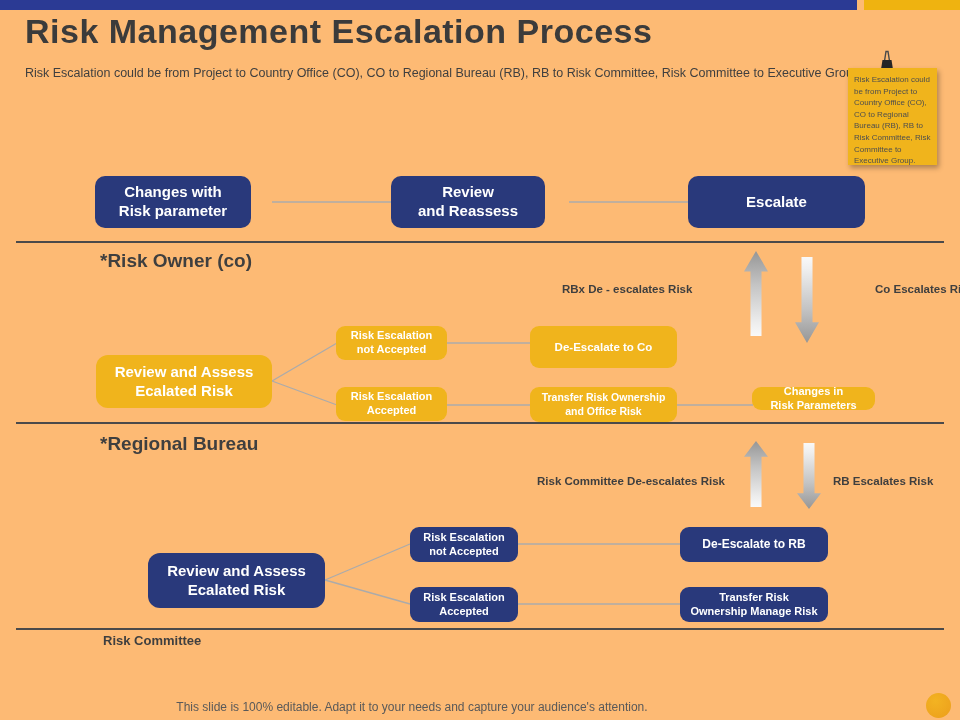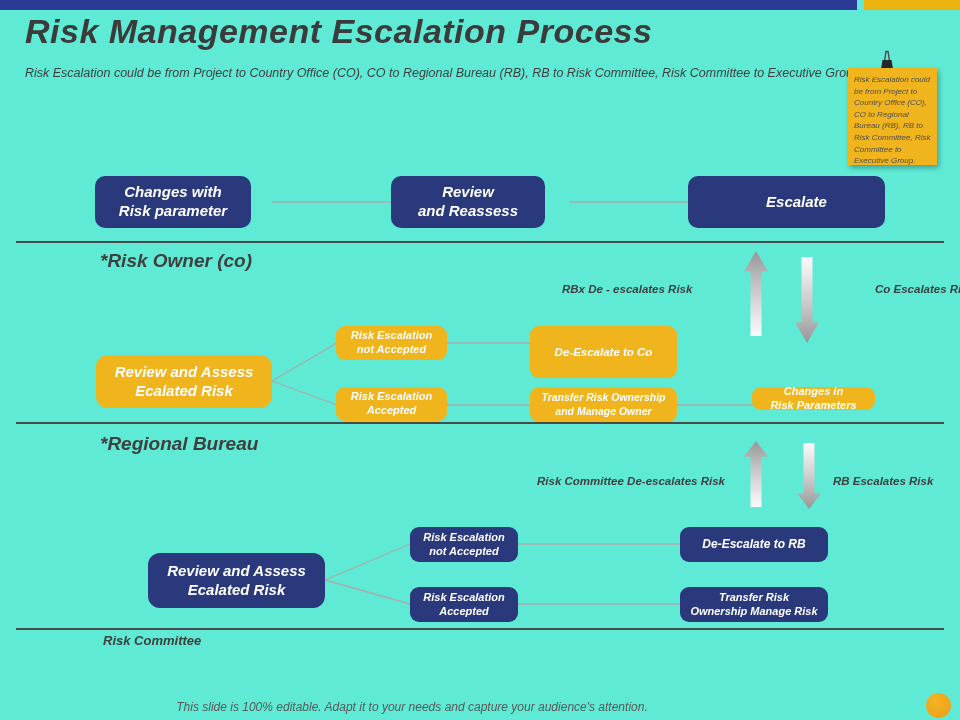--- a/index.html
+++ b/index.html
@@ -1,18 +1,18 @@
 <!DOCTYPE html>
 <html><head>
 <meta charset="utf-8">
 <style>
   html,body{margin:0;padding:0;background:#888;}
   .slide{
-    position:relative;width:960px;height:720px;background:#5eead4;overflow:hidden;
-    font-family:"Liberation Sans","DejaVu Sans",sans-serif;margin:0 auto;font-style:italic;
+    position:relative;width:960px;height:720px;background:#fdba74;overflow:hidden;
+    font-family:"Liberation Sans","DejaVu Sans",sans-serif;margin:0 auto;
   }
   
   .bar-blue{position:absolute;left:0;top:0;width:857px;height:10px;background:#2B3A94;}
   .bar-yellow{position:absolute;left:864px;top:0;width:96px;height:10px;background:#EFB310;}
   
   .title{position:absolute;left:25px;top:12px;font-size:34px;font-weight:bold;color:#3B3B3B;letter-spacing:.5px;white-space:nowrap;}
   .subtitle{position:absolute;left:25px;top:66px;font-size:12.5px;color:#3F3F3F;white-space:nowrap;}
   
   .sticky{position:absolute;left:848px;top:68px;width:89px;height:97px;background:#F0B41C;
     box-shadow:2px 3px 5px rgba(0,0,0,.3);padding:6px 6px;box-sizing:border-box;
@@ -73,41 +73,41 @@
       <line x1="325" y1="580" x2="410" y2="604"></line>
       <line x1="518" y1="544" x2="680" y2="544"></line>
       <line x1="518" y1="604" x2="680" y2="604"></line>
     </g>
   </svg>
 
   <div class="node navy r10" style="left:95px;top:176px;width:156px;height:52px;font-size:15px;">Changes with
 Risk parameter</div>
   <div class="node navy r10" style="left:391px;top:176px;width:154px;height:52px;font-size:15px;">Review
 and Reassess</div>
-  <div class="node navy r10" style="left:688px;top:176px;width:177px;height:52px;font-size:15px;padding-left:20px;">Escalate</div>
+  <div class="node navy r10" style="left:688px;top:176px;width:177px;height:52px;font-size:15px;">Escalate</div>
 
   <div class="divider" style="top:241px;"></div>
 
   <div class="sec-head" style="left:100px;top:250px;">*Risk Owner (co)</div>
 
   <div class="lbl" style="left:562px;top:283px;">RBx De - escalates Risk</div>
   <div class="lbl" style="left:867px;top:283px;margin-left:8px;">Co Escalates Risk</div>
 
   <div class="arrow up" style="left:744px;top:251px;height:85px;"></div>
   <div class="arrow down" style="left:795px;top:257px;height:86px;"></div>
 
   <div class="node yellow r12" style="left:96px;top:355px;width:176px;height:53px;font-size:15px;">Review and Assess
 Ecalated Risk</div>
   <div class="node yellow r9" style="left:336px;top:326px;width:111px;height:34px;font-size:11px;">Risk Escalation
 not Accepted</div>
   <div class="node yellow r9" style="left:336px;top:387px;width:111px;height:34px;font-size:11px;">Risk Escalation
 Accepted</div>
-  <div class="node yellow r9" style="left:530px;top:326px;width:147px;height:52px;font-size:11.5px;">De-Escalate to Co</div>
+  <div class="node yellow r9" style="left:530px;top:326px;width:147px;height:42px;font-size:11.5px;">De-Escalate to Co</div>
   <div class="node yellow r9" style="left:530px;top:387px;width:147px;height:35px;font-size:10.5px;">Transfer Risk Ownership
-and Manage Owner</div>
+and Office Risk</div>
   <div class="node yellow r9" style="left:752px;top:387px;width:123px;height:23px;font-size:11px;">Changes in
 Risk Parameters</div>
 
   <div class="divider" style="top:422px;"></div>
 
   <div class="sec-head" style="left:100px;top:433px;">*Regional Bureau</div>
 
   <div class="lbl" style="left:537px;top:475px;">Risk Committee De-escalates Risk</div>
   <div class="lbl" style="left:833px;top:475px;">RB Escalates Risk</div>
 

